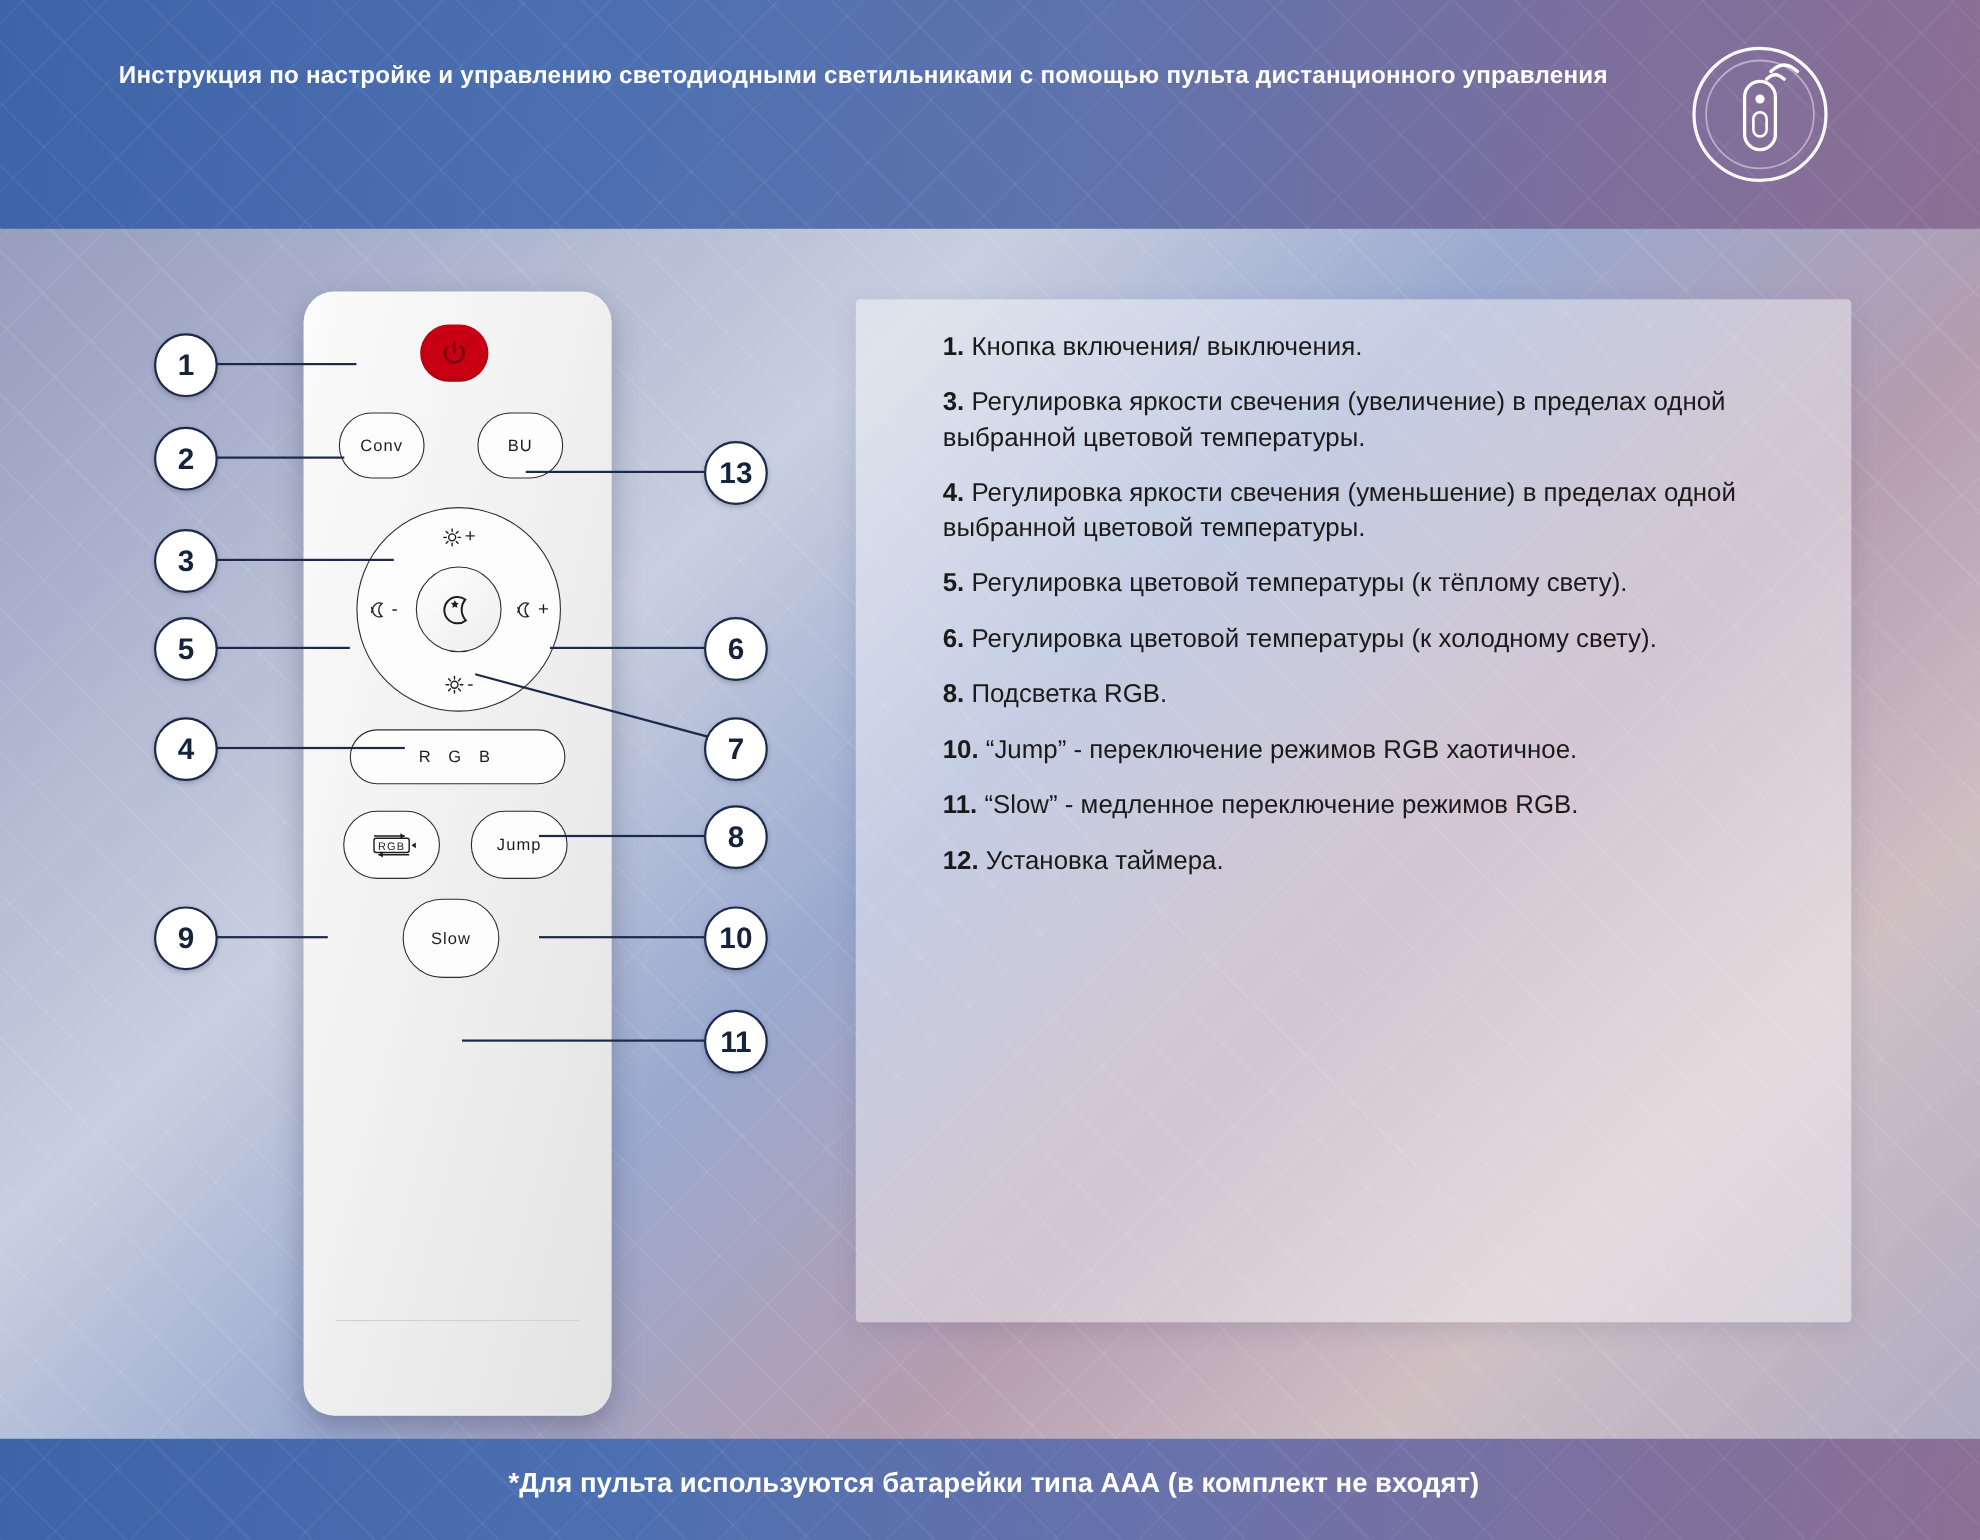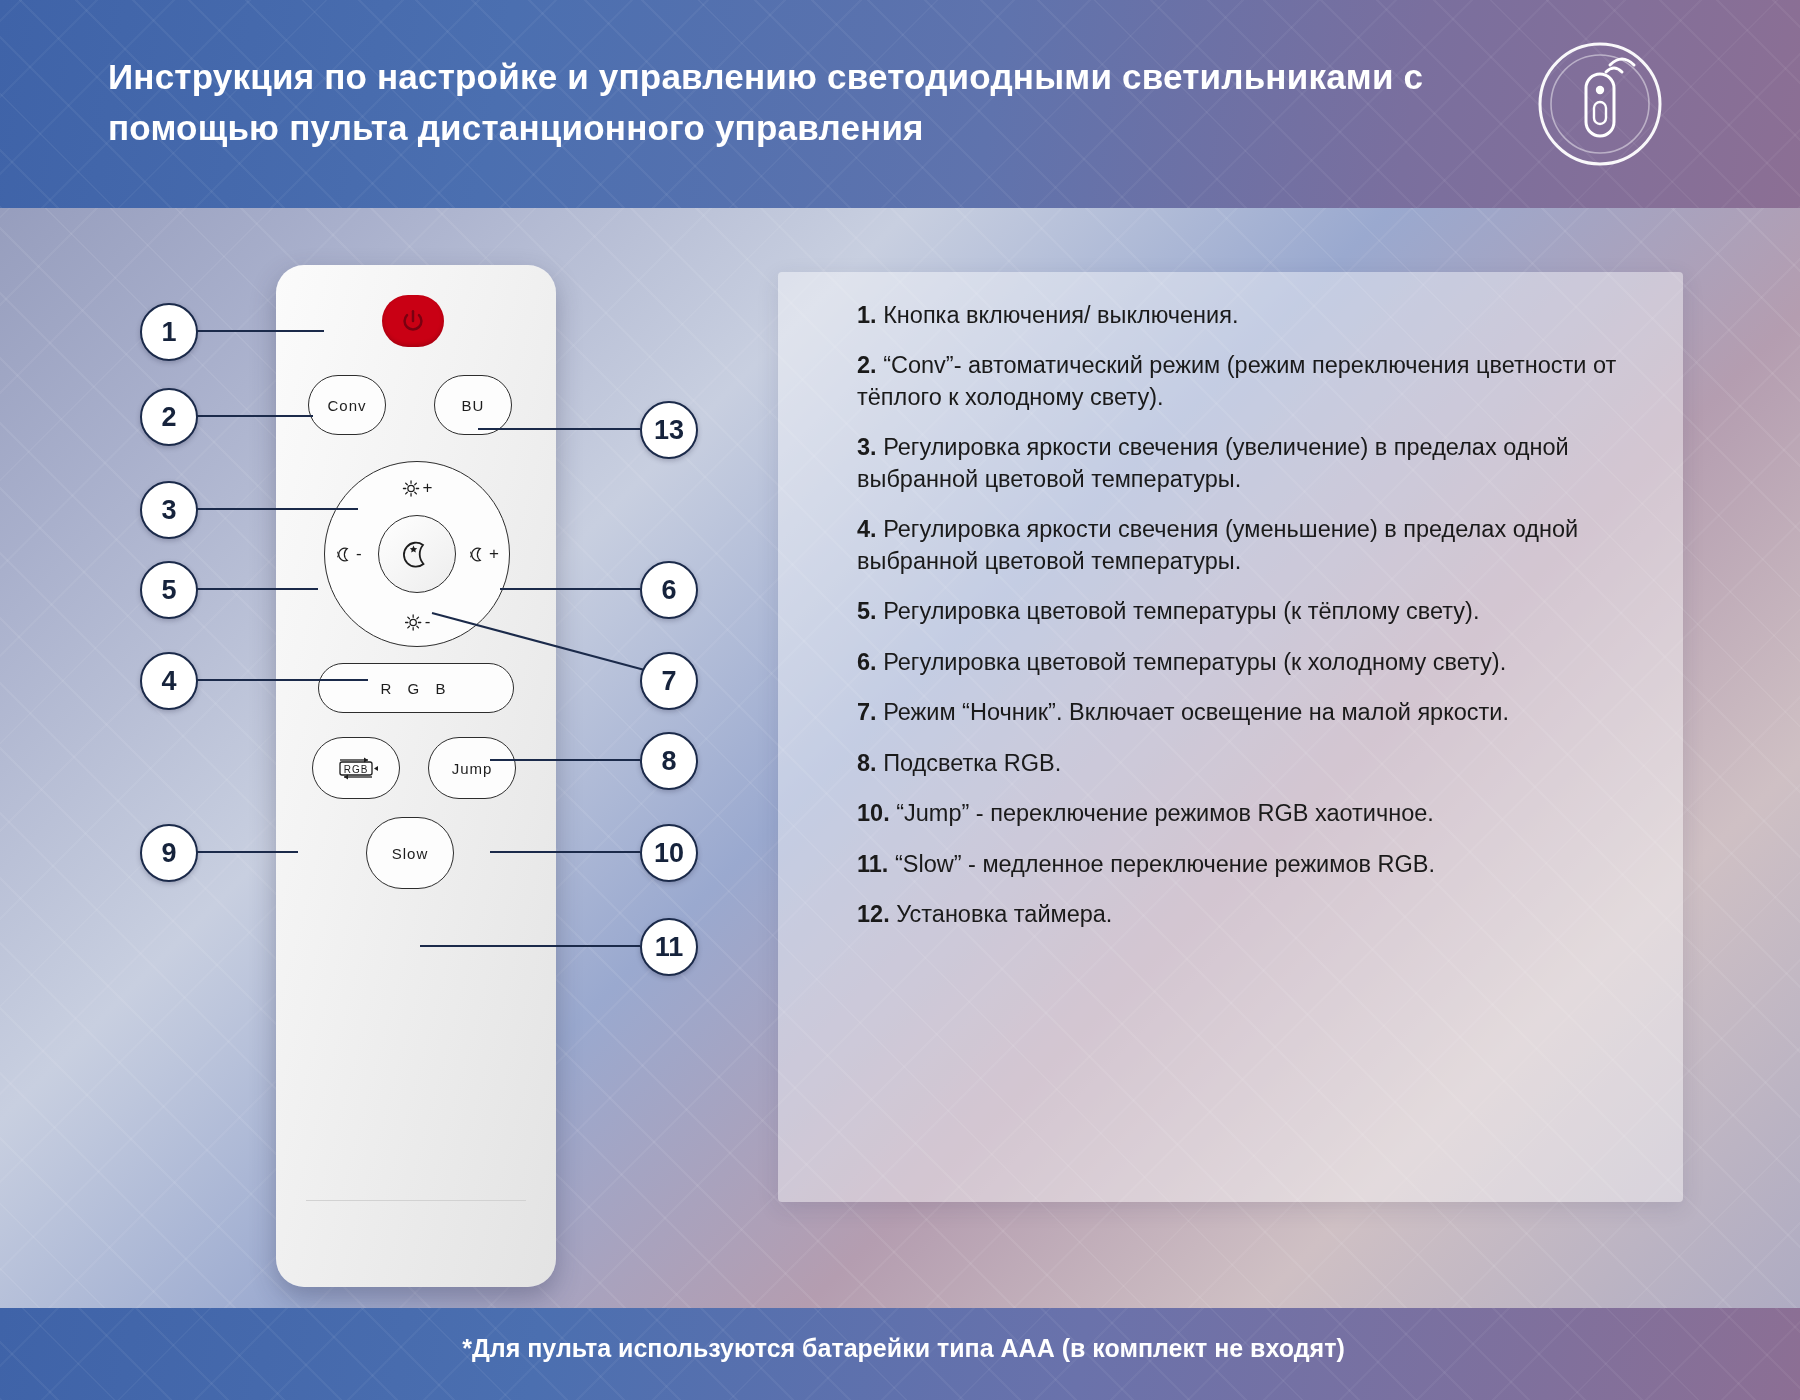--- a/index.html
+++ b/index.html
@@ -44,21 +44,21 @@
     background:
       repeating-linear-gradient(45deg, rgba(255,255,255,0.05) 0 2px, rgba(255,255,255,0) 2px 40px),
       repeating-linear-gradient(-45deg, rgba(255,255,255,0.04) 0 2px, rgba(255,255,255,0) 2px 54px);
   }
   #header-title {
     position: absolute;
     left: 108px;
     top: 52px;
     width: 1390px;
     color: #ffffff;
-    font-size: 35px;
+    font-size: 22px;
     font-weight: bold;
     line-height: 1.45;
     letter-spacing: 0.2px;
   }
   #header-icon {
     position: absolute;
     right: 132px;
     top: 36px;
     width: 136px;
     height: 136px;
@@ -382,26 +382,24 @@
   <div class="callout" style="left:640px; top:401px;">13</div>
   <div class="callout" style="left:640px; top:561px;">6</div>
   <div class="callout" style="left:640px; top:652px;">7</div>
   <div class="callout" style="left:640px; top:732px;">8</div>
   <div class="callout" style="left:640px; top:824px;">10</div>
   <div class="callout" style="left:640px; top:918px;">11</div>
 
   <div id="panel">
     <div id="items">
       <div class="item"><b>1.</b> <span>Кнопка включения/ выключения.</span></div>
-      <div class="item"><b>2.</b> <span>“Conv”- автоматический режим (режим переключения цветности от тёплого к холодному свету).</span></div>
       <div class="item"><b>3.</b> <span>Регулировка яркости свечения (увеличение) в пределах одной выбранной цветовой температуры.</span></div>
       <div class="item"><b>4.</b> <span>Регулировка яркости свечения (уменьшение) в пределах одной выбранной цветовой температуры.</span></div>
       <div class="item"><b>5.</b> <span>Регулировка цветовой температуры (к тёплому свету).</span></div>
       <div class="item"><b>6.</b> <span>Регулировка цветовой температуры (к холодному свету).</span></div>
-      <div class="item"><b>7.</b> <span>Режим “Ночник”. Включает освещение на малой яркости.</span></div>
       <div class="item"><b>8.</b> <span>Подсветка RGB.</span></div>
       <div class="item"><b>10.</b> <span>“Jump” - переключение режимов RGB хаотичное.</span></div>
       <div class="item"><b>11.</b> <span>“Slow” - медленное переключение режимов RGB.</span></div>
       <div class="item"><b>12.</b> <span>Установка таймера.</span></div>
     </div>
   </div>
 
   <div id="footer">
     <div id="footer-note">*Для пульта используются батарейки типа ААА (в комплект не входят)</div>
   </div>

